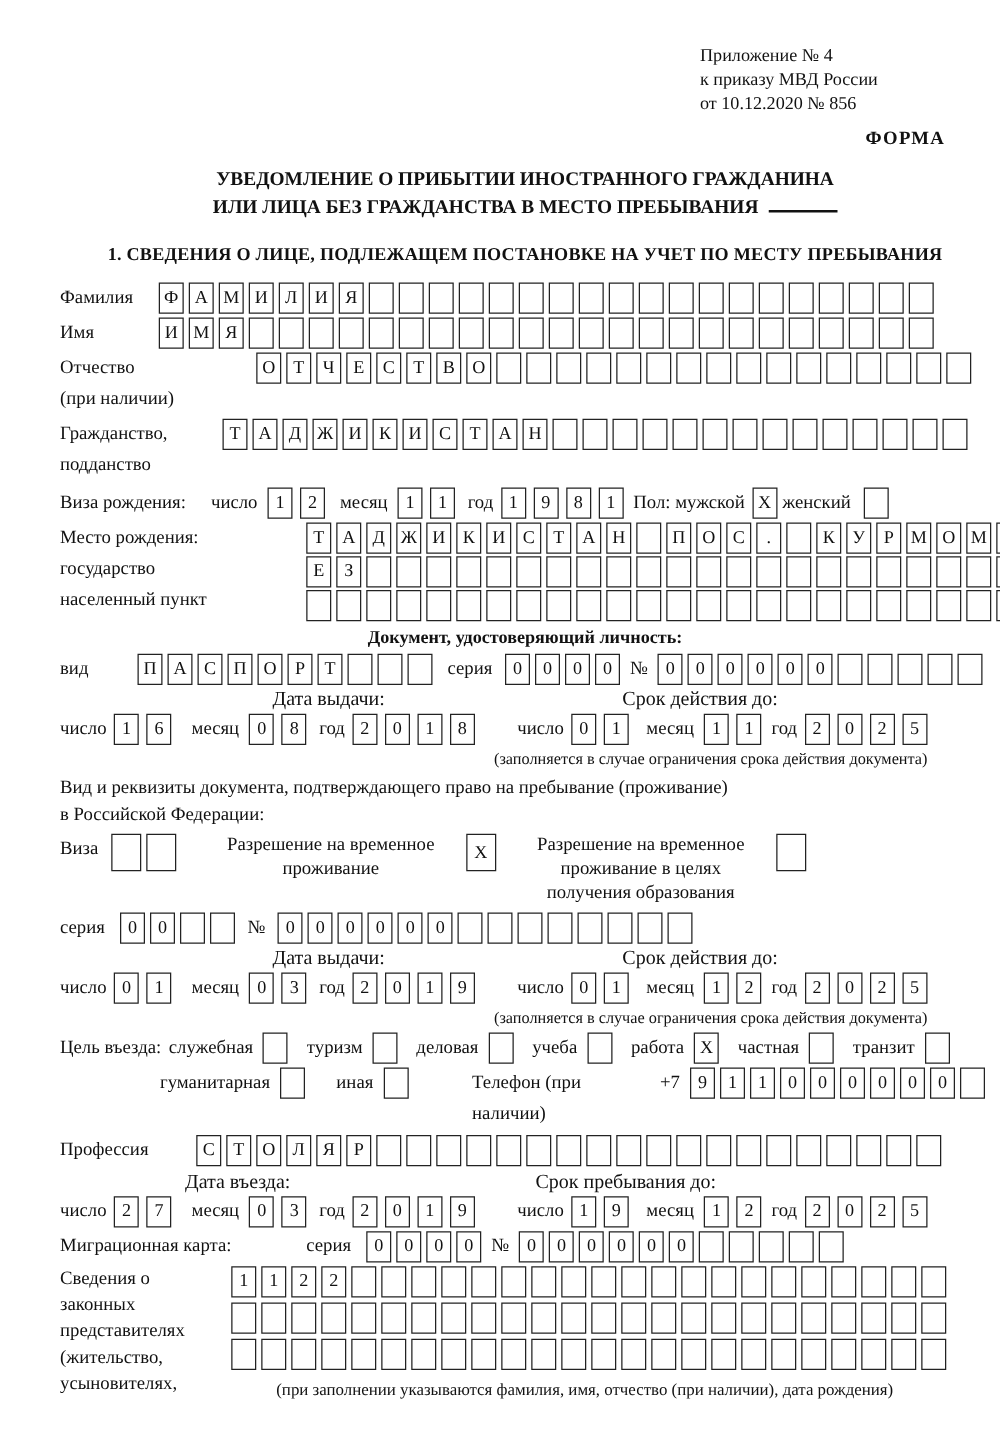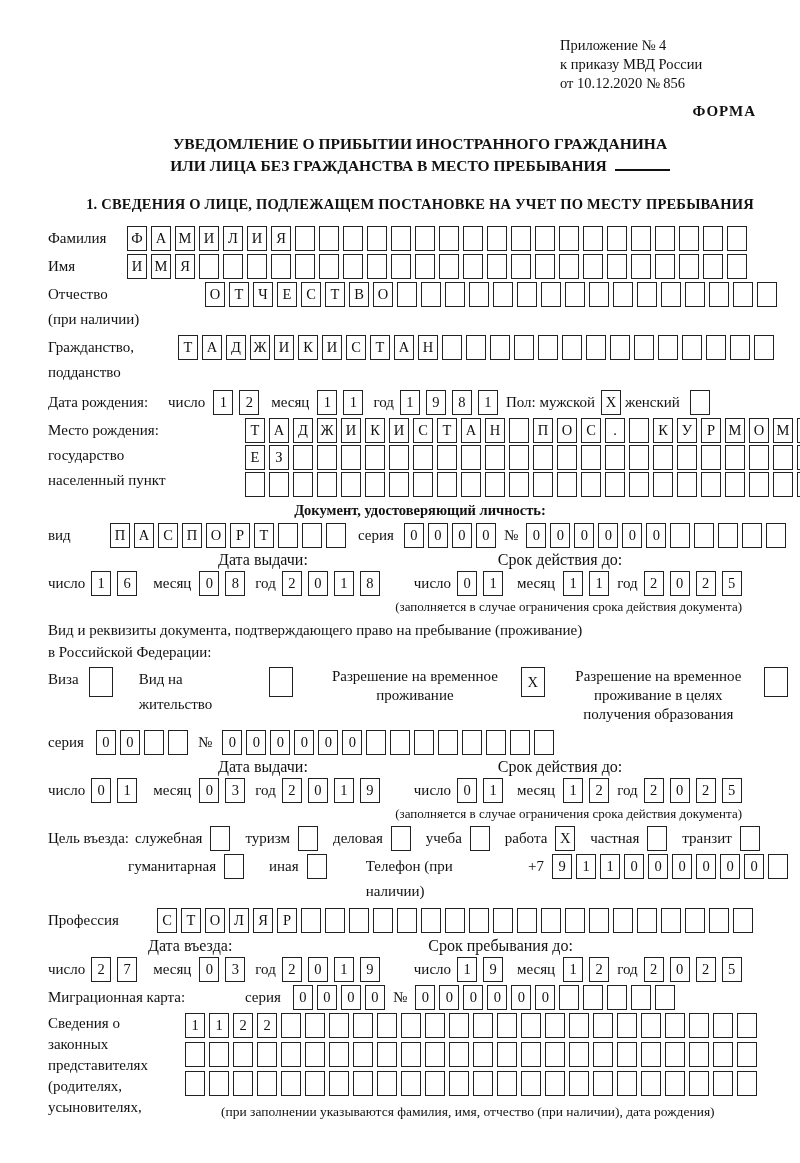--- a/index.html
+++ b/index.html
@@ -188,21 +188,21 @@
         <span class="cell"></span>
         <span class="cell"></span>
         <span class="cell"></span>
         <span class="cell"></span>
         <span class="cell"></span>
         <span class="cell"></span>
       </span>
   </div>
 
   <div class="row" style="margin-top:5px">
-    <span class="lbl gap12">Дата рождения:</span>
+    <span class="lbl gap12">Виза рождения:</span>
     <span class="lbl gap8" style="margin-left:8px">число</span>
     <span class="cells dgroup">
         <span class="cell">1</span>
         <span class="cell">2</span>
       </span>
     <span class="lbl gap8" style="margin-left:6px">месяц</span>
     <span class="cells dgroup">
         <span class="cell">1</span>
         <span class="cell">1</span>
       </span>
@@ -397,21 +397,20 @@
   <div style="line-height:22px">
     <div>Вид и реквизиты документа, подтверждающего право на пребывание (проживание)</div>
     <div>в Российской Федерации:</div>
   </div>
 
   <div class="row" style="margin-top:4px">
     <span class="lbl gap10">Виза</span>
     <span class="cells big">
         <span class="cell"></span>
       </span>
-    <span class="lbl" style="margin:0 12px 0 22px">Вид на жительство</span>
     <span class="cells big">
         <span class="cell"></span>
       </span>
     <span class="permit-label" style="margin:0 10px 0 22px">
       <div>Разрешение на временное</div>
       <div>проживание</div>
     </span>
     <span class="cells big">
         <span class="cell">X</span>
       </span>
@@ -548,21 +547,21 @@
       <span class="cells">
           <span class="cell"></span>
         </span>
     </span>
     <span class="opt" style="margin-left:10px">
       <span class="olabel">иная</span>
       <span class="cells">
           <span class="cell"></span>
         </span>
     </span>
-    <span class="lbl" style="margin-left:24px">Телефон (при наличии)</span>
+    <span class="lbl" style="margin-left:36px">Телефон (при наличии)</span>
     <span class="lbl" style="margin:0 8px 0 30px">+7</span>
     <span class="cells">
         <span class="cell">9</span>
         <span class="cell">1</span>
         <span class="cell">1</span>
         <span class="cell">0</span>
         <span class="cell">0</span>
         <span class="cell">0</span>
         <span class="cell">0</span>
         <span class="cell">0</span>
@@ -667,21 +666,21 @@
         <span class="cell"></span>
         <span class="cell"></span>
       </span>
   </div>
 
   <div class="row" style="margin-top:3px">
     <span class="lblcol" style="width:137px">
       <div style="line-height:21px">Сведения о</div>
       <div style="line-height:21px">законных</div>
       <div style="line-height:21px">представителях</div>
-      <div style="line-height:21px">(родителях,</div>
+      <div style="line-height:21px">(жительство,</div>
       <div style="line-height:21px">усыновителях,</div>
 
     </span>
     <span class="stackrows">
       <span class="cells" style="margin-bottom:4px">
           <span class="cell">1</span>
           <span class="cell">1</span>
           <span class="cell">2</span>
           <span class="cell">2</span>
           <span class="cell"></span>

